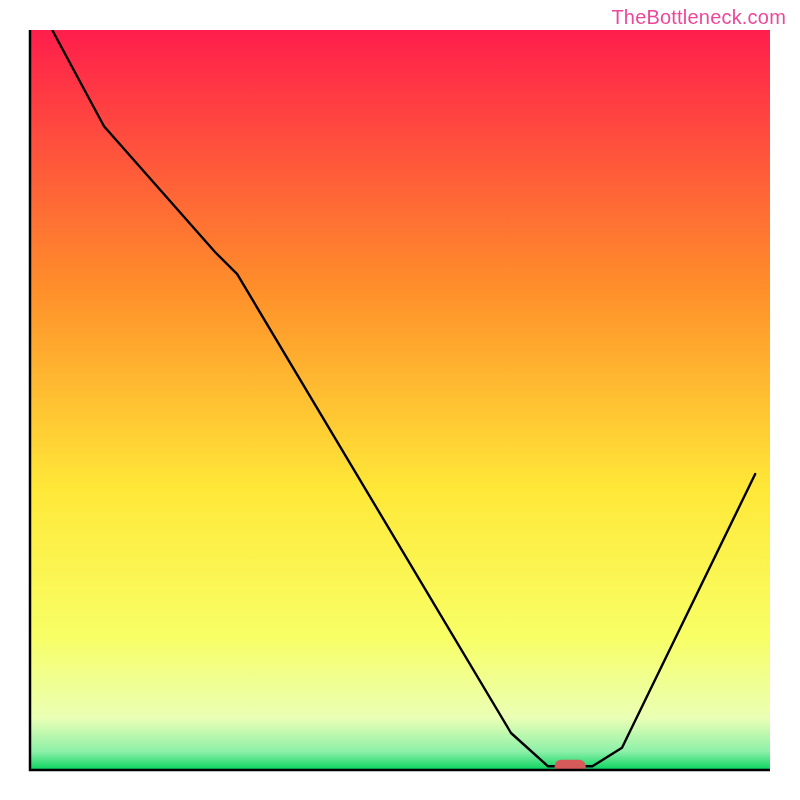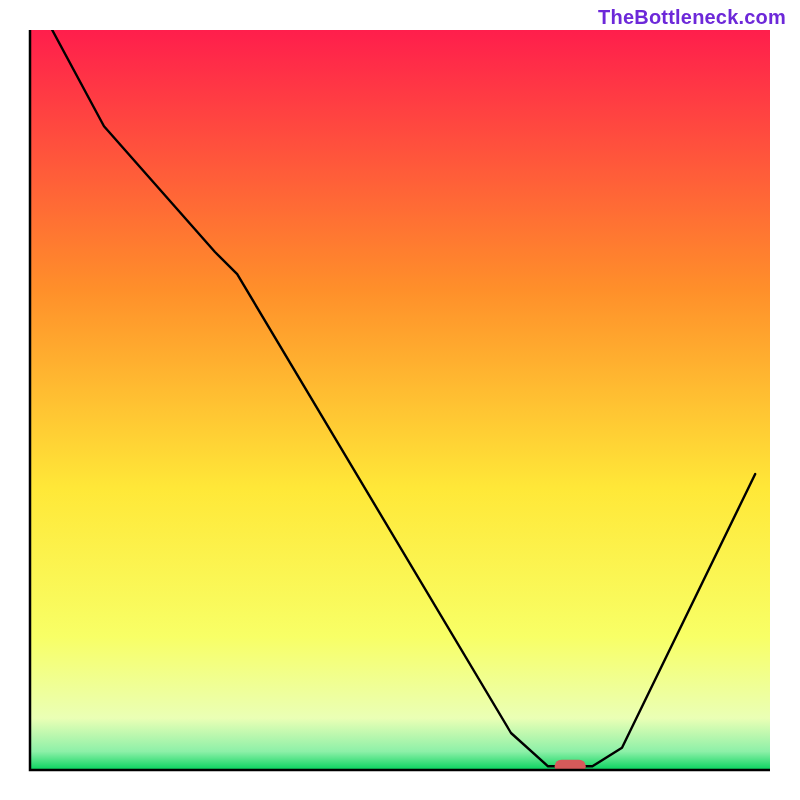--- a/index.html
+++ b/index.html
@@ -13,22 +13,22 @@
   .frame {
     position: relative;
     width: 800px;
     height: 800px;
   }
   .watermark {
     position: absolute;
     top: 6px;
     right: 14px;
     font-size: 20px;
-    font-weight: 700;
-    color: #6d28d9;
+    font-weight: 400;
+    color: #ec4899;
     letter-spacing: 0.2px;
   }
   svg.plot {
     position: absolute;
     left: 0;
     top: 0;
     width: 800px;
     height: 800px;
   }
 </style>

